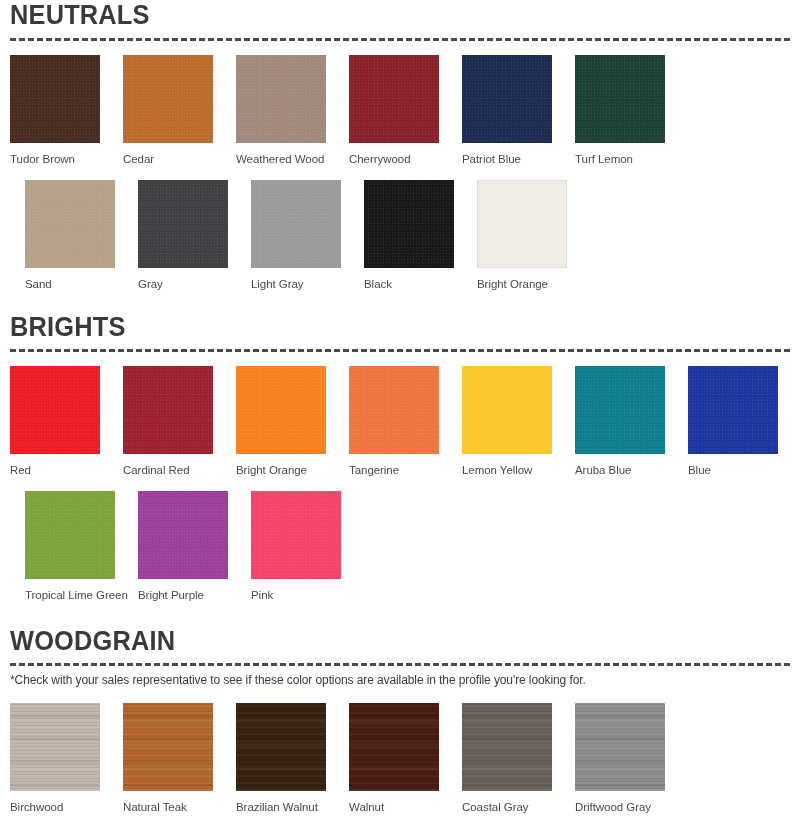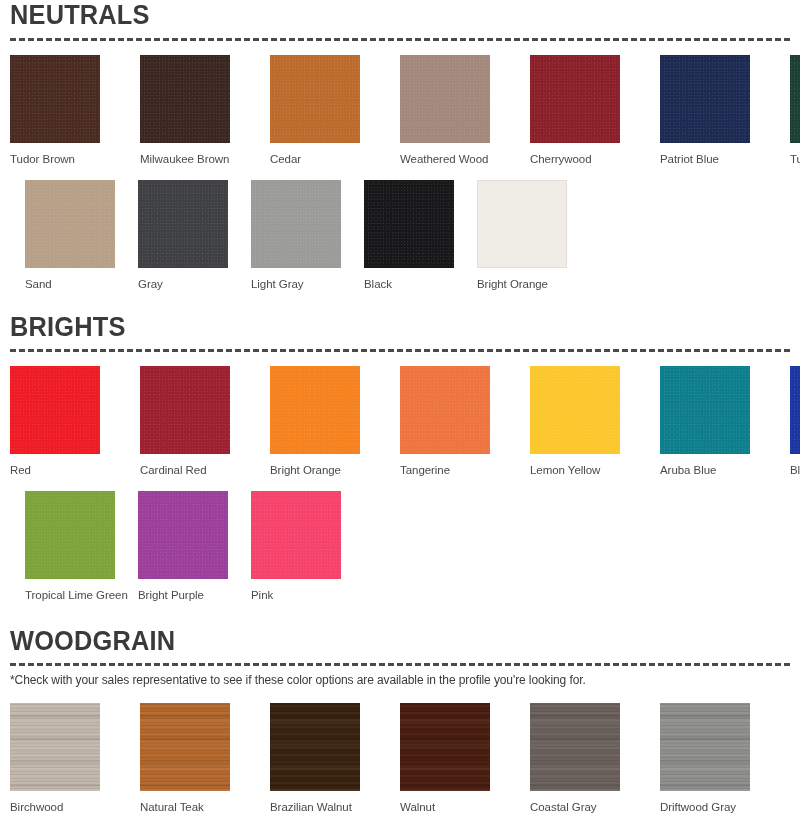--- a/index.html
+++ b/index.html
@@ -123,44 +123,40 @@
     line-height: 14px;
     color: #4a4a4a;
     padding-top: 9px;
     padding-right: 6px;
     letter-spacing: -0.05px;
   }
 
   
   .sec-neutrals { padding-top: 2px; }
   .sec-neutrals .divider { margin-top: 9px; }
-  .row-gap-1 { padding-top: 14px; gap: 17px; }
+  .row-gap-1 { padding-top: 14px; }
   .row-gap-2 { padding-top: 14px; padding-left: 15px; }
 
   .sec-brights { padding-top: 23px; }
   .sec-woodgrain { padding-top: 26px; }
 </style>
 </head>
 <body>
 
 <div class="page">
   <div id="sections-root">
       <div class="section sec-neutrals">
         <div class="section-title">NEUTRALS</div>
         <div class="divider"></div>
         <div class="swatch-row row-gap-1">
           <div class="swatch-cell">
             <div class="swatch solid" style="background-color: rgb(74, 43, 33);"></div>
             <div class="swatch-label">Tudor Brown</div>
           </div>
           <div class="swatch-cell">
-            <div class="swatch solid" style="background-color: rgb(58, 39, 34);"></div>
-            <div class="swatch-label">Milwaukee Brown</div>
-          </div>
-          <div class="swatch-cell">
             <div class="swatch solid" style="background-color: rgb(189, 107, 44);"></div>
             <div class="swatch-label">Cedar</div>
           </div>
           <div class="swatch-cell">
             <div class="swatch solid" style="background-color: rgb(162, 137, 124);"></div>
             <div class="swatch-label">Weathered Wood</div>
           </div>
           <div class="swatch-cell">
             <div class="swatch solid" style="background-color: rgb(138, 32, 41);"></div>
             <div class="swatch-label">Cherrywood</div>

